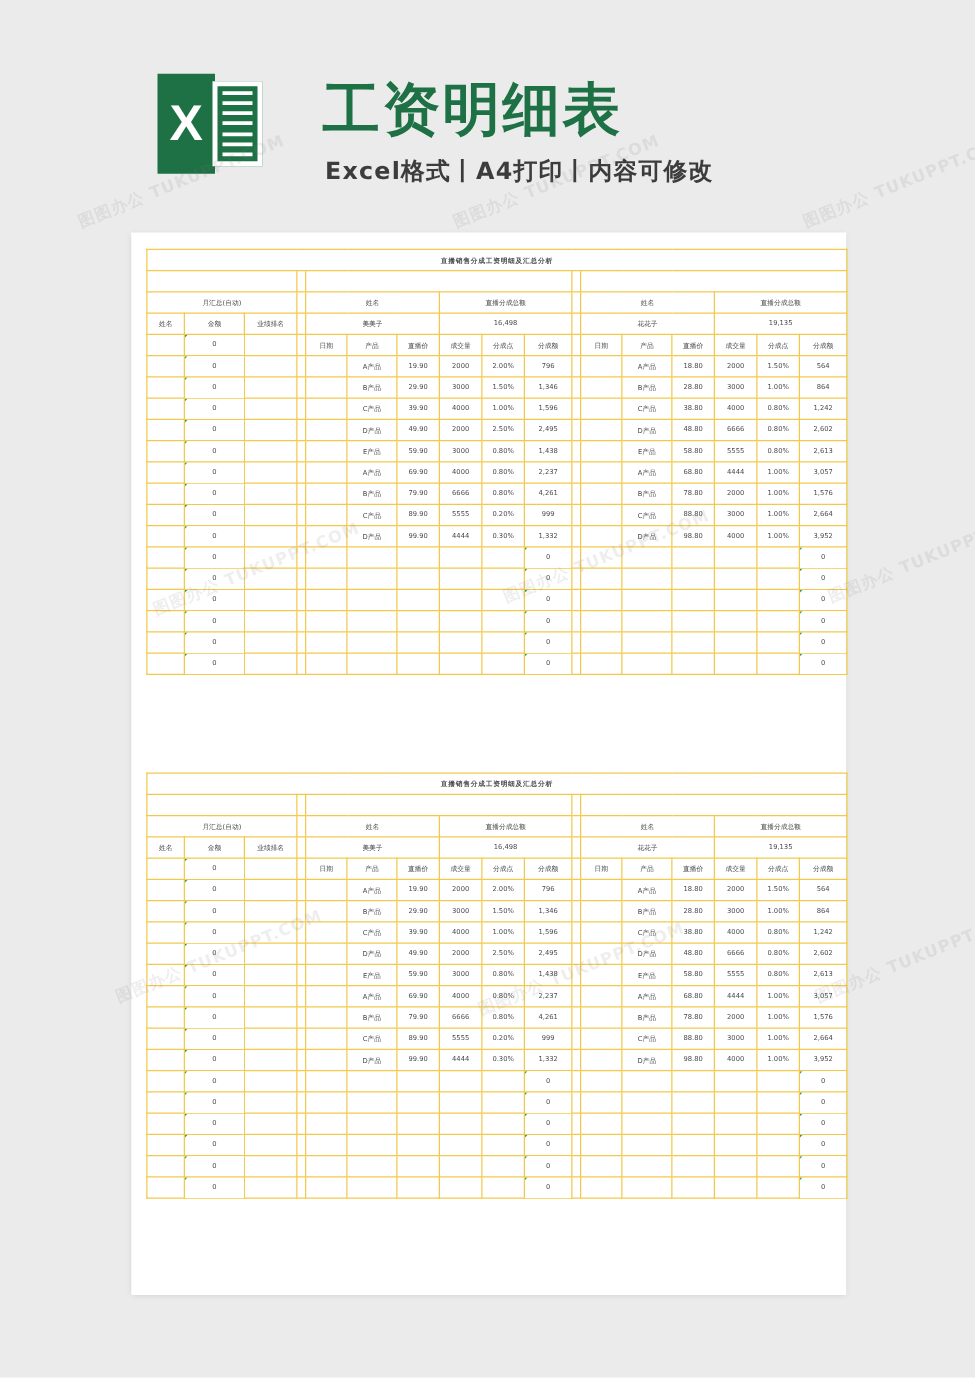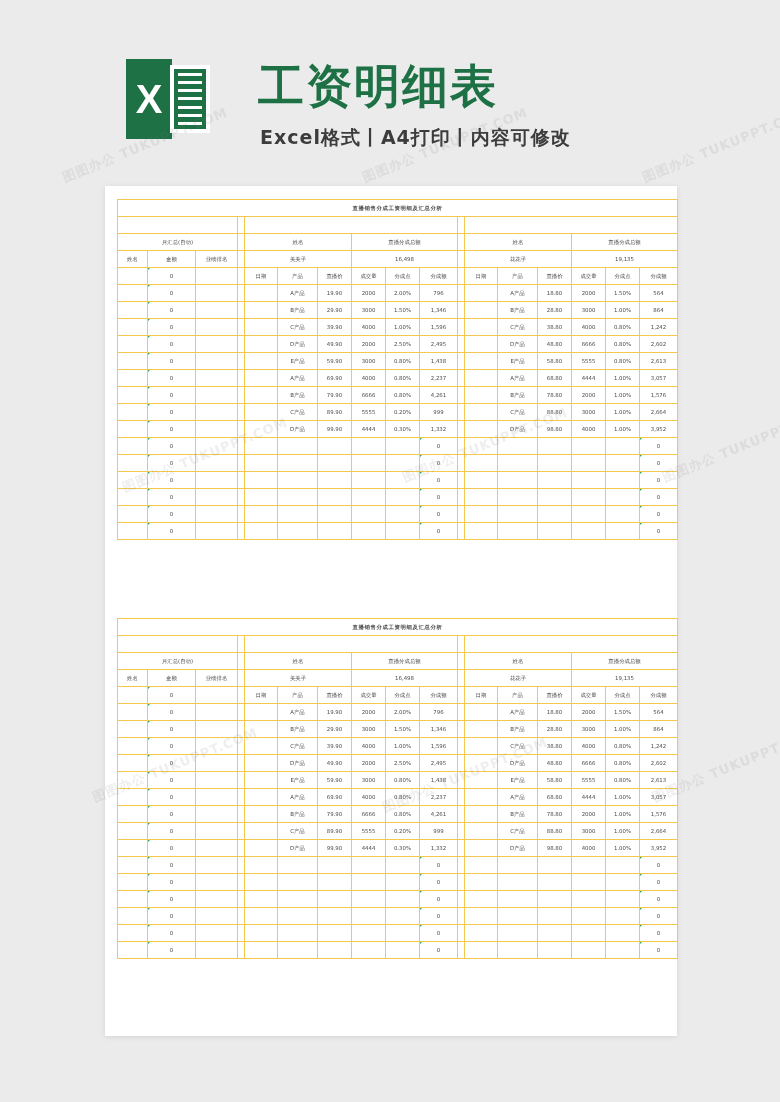--- a/index.html
+++ b/index.html
@@ -35,21 +35,21 @@
   .xl-logo .sheet .rows{
     position:absolute; left:4px; top:4px; right:4px; bottom:4px;
     display:flex; flex-direction:column; justify-content:space-between;
   }
   .xl-logo .sheet .rows i{display:block;height:3px;background:#ffffff;}
 
   .mh-title{
     position:absolute; left:258px; top:60px;
     font-size:46px; font-weight:bold; color:#1e7145;
     letter-spacing:2px; line-height:54px;
-    font-family:Liberation Serif, serif;
+    font-family:Liberation Sans, sans-serif;
   }
   .mh-sub{
     position:absolute; left:260px; top:124px;
     font-size:19px; font-weight:bold; color:#3c3c3c;
     letter-spacing:1px; line-height:26px;
     font-family:"DejaVu Sans","Liberation Sans",sans-serif;
   }
 
   
   .paper{

